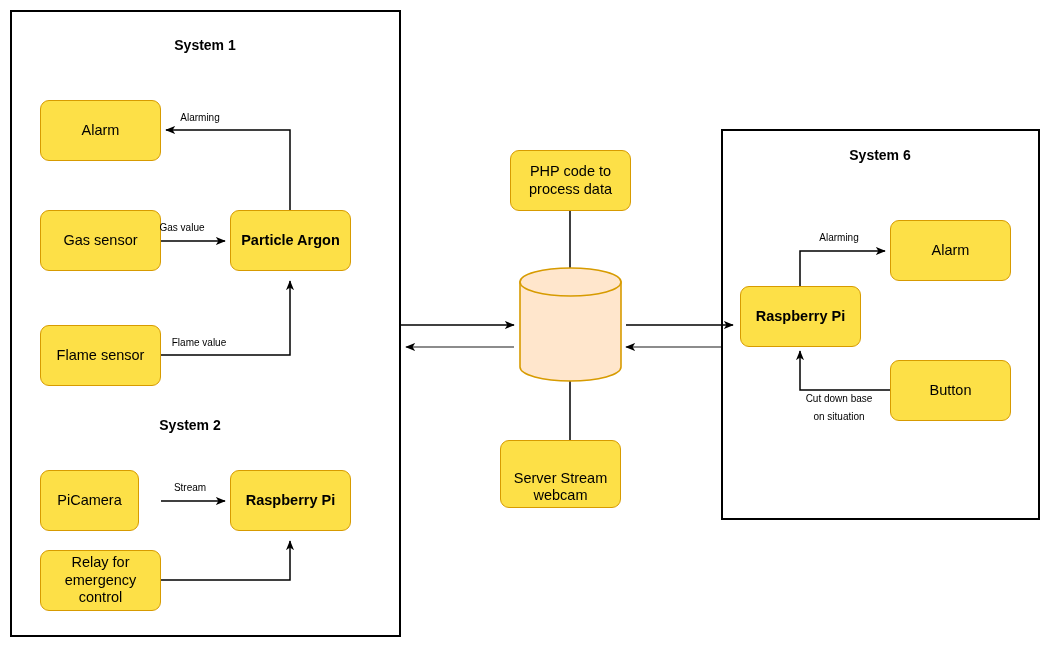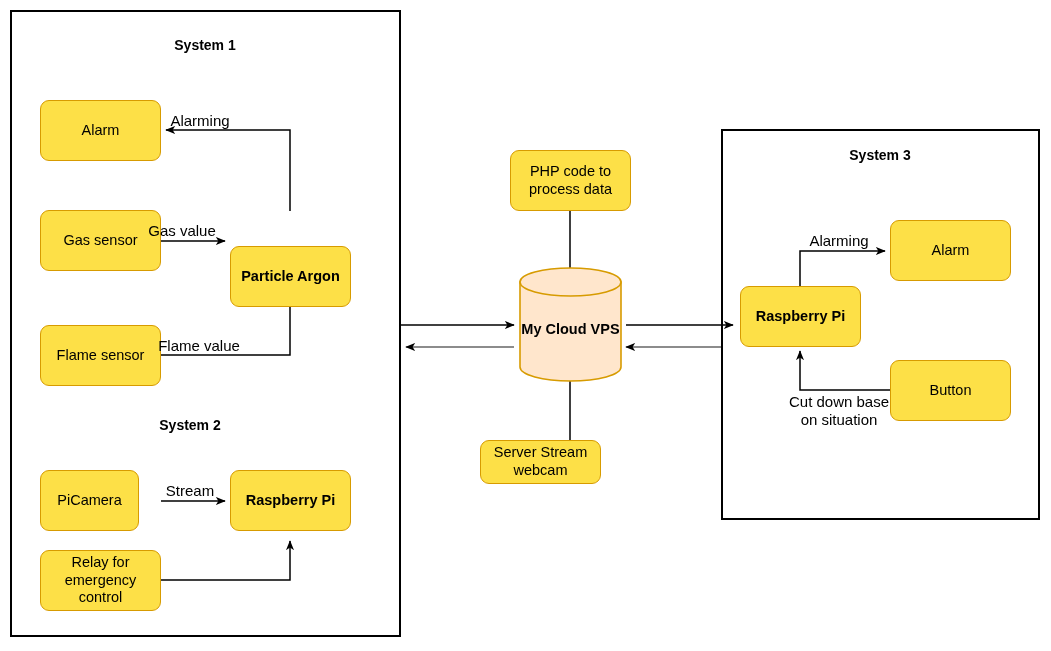--- a/index.html
+++ b/index.html
@@ -16,34 +16,34 @@
         border-radius:9px;display:flex;align-items:center;justify-content:center;text-align:center;
         font-size:14.5px;color:#000;line-height:1.22;padding:2px 4px;}
   .node.bold{font-weight:bold;}
 
   .cylinder{position:absolute;box-sizing:border-box;display:flex;align-items:center;
             justify-content:center;text-align:center;font-size:14.5px;font-weight:bold;color:#000;
             line-height:1.25;z-index:3;}
   .cyl-body{position:absolute;left:0;top:0;width:100%;height:100%;}
   .cyl-label{position:relative;z-index:2;padding-top:10px;}
 
-  .edge-label{position:absolute;font-size:15px;color:#000;white-space:nowrap;
+  .edge-label{position:absolute;font-size:10px;color:#000;white-space:nowrap;
               transform:translateX(-50%);text-align:left;line-height:1.35;}
 </style>
 </head>
 <body>
 
 <div id="stage">
 
   <div class="container-box" style="left:10px;top:10px;width:391px;height:627px;"></div>
   <div class="container-box" style="left:721px;top:129px;width:319px;height:391px;"></div>
 
   <div class="group-title" style="left:205px;top:37px;">System 1</div>
   <div class="group-title" style="left:190px;top:417px;">System 2</div>
-  <div class="group-title" style="left:880px;top:147px;">System 3</div>
+  <div class="group-title" style="left:880px;top:147px;">System 6</div>
 
   <svg id="wires" viewBox="0 0 1051 651" xmlns="http://www.w3.org/2000/svg">
     <defs>
       <marker id="ah" markerWidth="10" markerHeight="8" refX="9.2" refY="4" orient="auto" markerUnits="userSpaceOnUse">
         <path d="M0,0 L10,4 L0,8 L2.6,4 Z" fill="#000000"></path>
       </marker>
       <marker id="ahg" markerWidth="10" markerHeight="8" refX="9.2" refY="4" orient="auto" markerUnits="userSpaceOnUse">
         <path d="M0,0 L10,4 L0,8 L2.6,4 Z" fill="#000000"></path>
       </marker>
     </defs>
@@ -79,21 +79,21 @@
   </svg>
 
   <div class="node" style="left:40px;top:100px;width:121px;height:61px;">
     <span>Alarm</span>
   </div>
 
   <div class="node" style="left:40px;top:210px;width:121px;height:61px;">
     <span>Gas sensor</span>
   </div>
 
-  <div class="node bold" style="left:230px;top:210px;width:121px;height:61px;margin-top:36px;">
+  <div class="node bold" style="left:230px;top:210px;width:121px;height:61px;">
     <span>Particle Argon</span>
   </div>
 
   <div class="node" style="left:40px;top:325px;width:121px;height:61px;">
     <span>Flame sensor</span>
   </div>
 
   <div class="node" style="left:40px;top:470px;width:99px;height:61px;">
     <span>PiCamera</span>
   </div>
@@ -108,24 +108,23 @@
 
   <div class="node" style="left:40px;top:550px;width:121px;height:61px;">
     <span>Relay for emergency control</span>
   </div>
 
   <div class="cylinder" style="left:519px;top:267px;width:103px;height:115px;">
     <svg class="cyl-body" viewBox="0 0 103 115" preserveAspectRatio="none" xmlns="http://www.w3.org/2000/svg">
       <path d="M1,15 L1,100 A50.5,14 0 0 0 102,100 L102,15 Z" fill="#ffe6cc" stroke="#d79b00" stroke-width="1.6"></path>
       <ellipse cx="51.5" cy="15" rx="50.5" ry="14" fill="#ffe6cc" stroke="#d79b00" stroke-width="1.6"></ellipse>
     </svg>
-    <span class="cyl-label">My Cloud VPS</span>
   </div>
 
-  <div class="node" style="left:480px;top:440px;width:121px;height:44px;">
+  <div class="node" style="left:500px;top:440px;width:121px;height:68px;align-items:flex-end;">
     <span>Server Stream webcam</span>
   </div>
 
   <div class="node bold" style="left:740px;top:286px;width:121px;height:61px;">
     <span>Raspberry Pi</span>
   </div>
 
   <div class="node" style="left:890px;top:220px;width:121px;height:61px;">
     <span>Alarm</span>
   </div>

